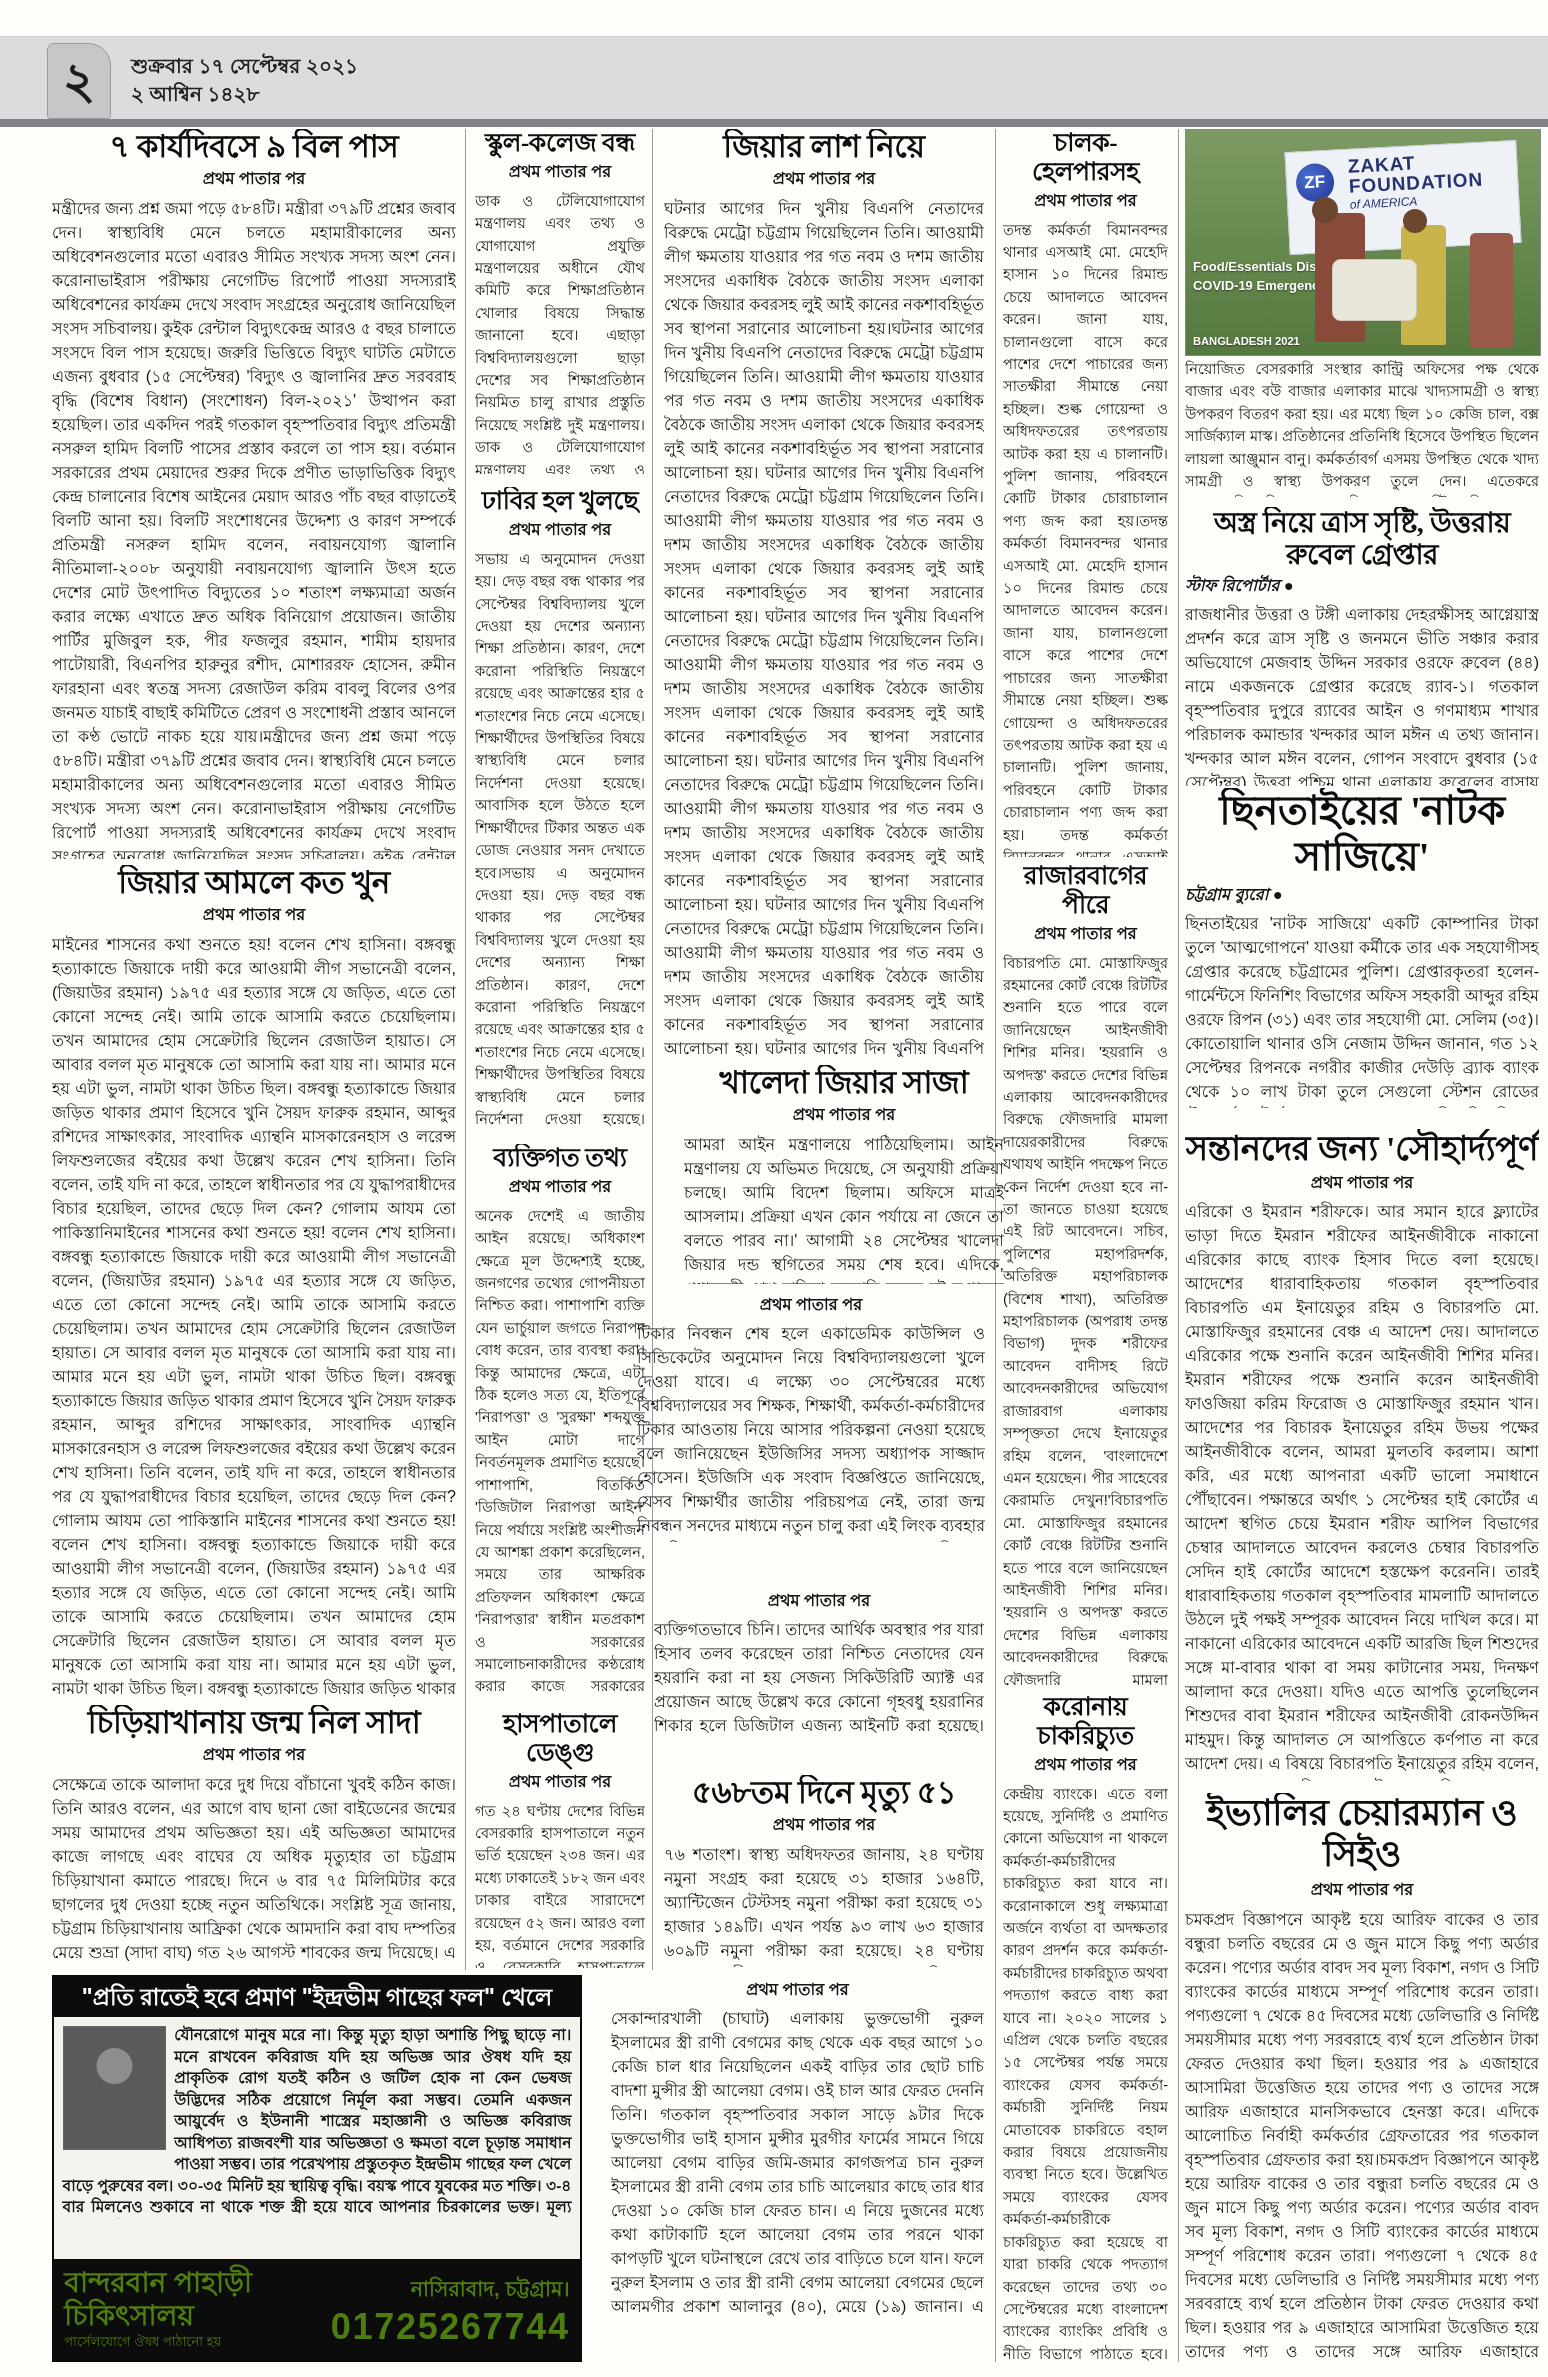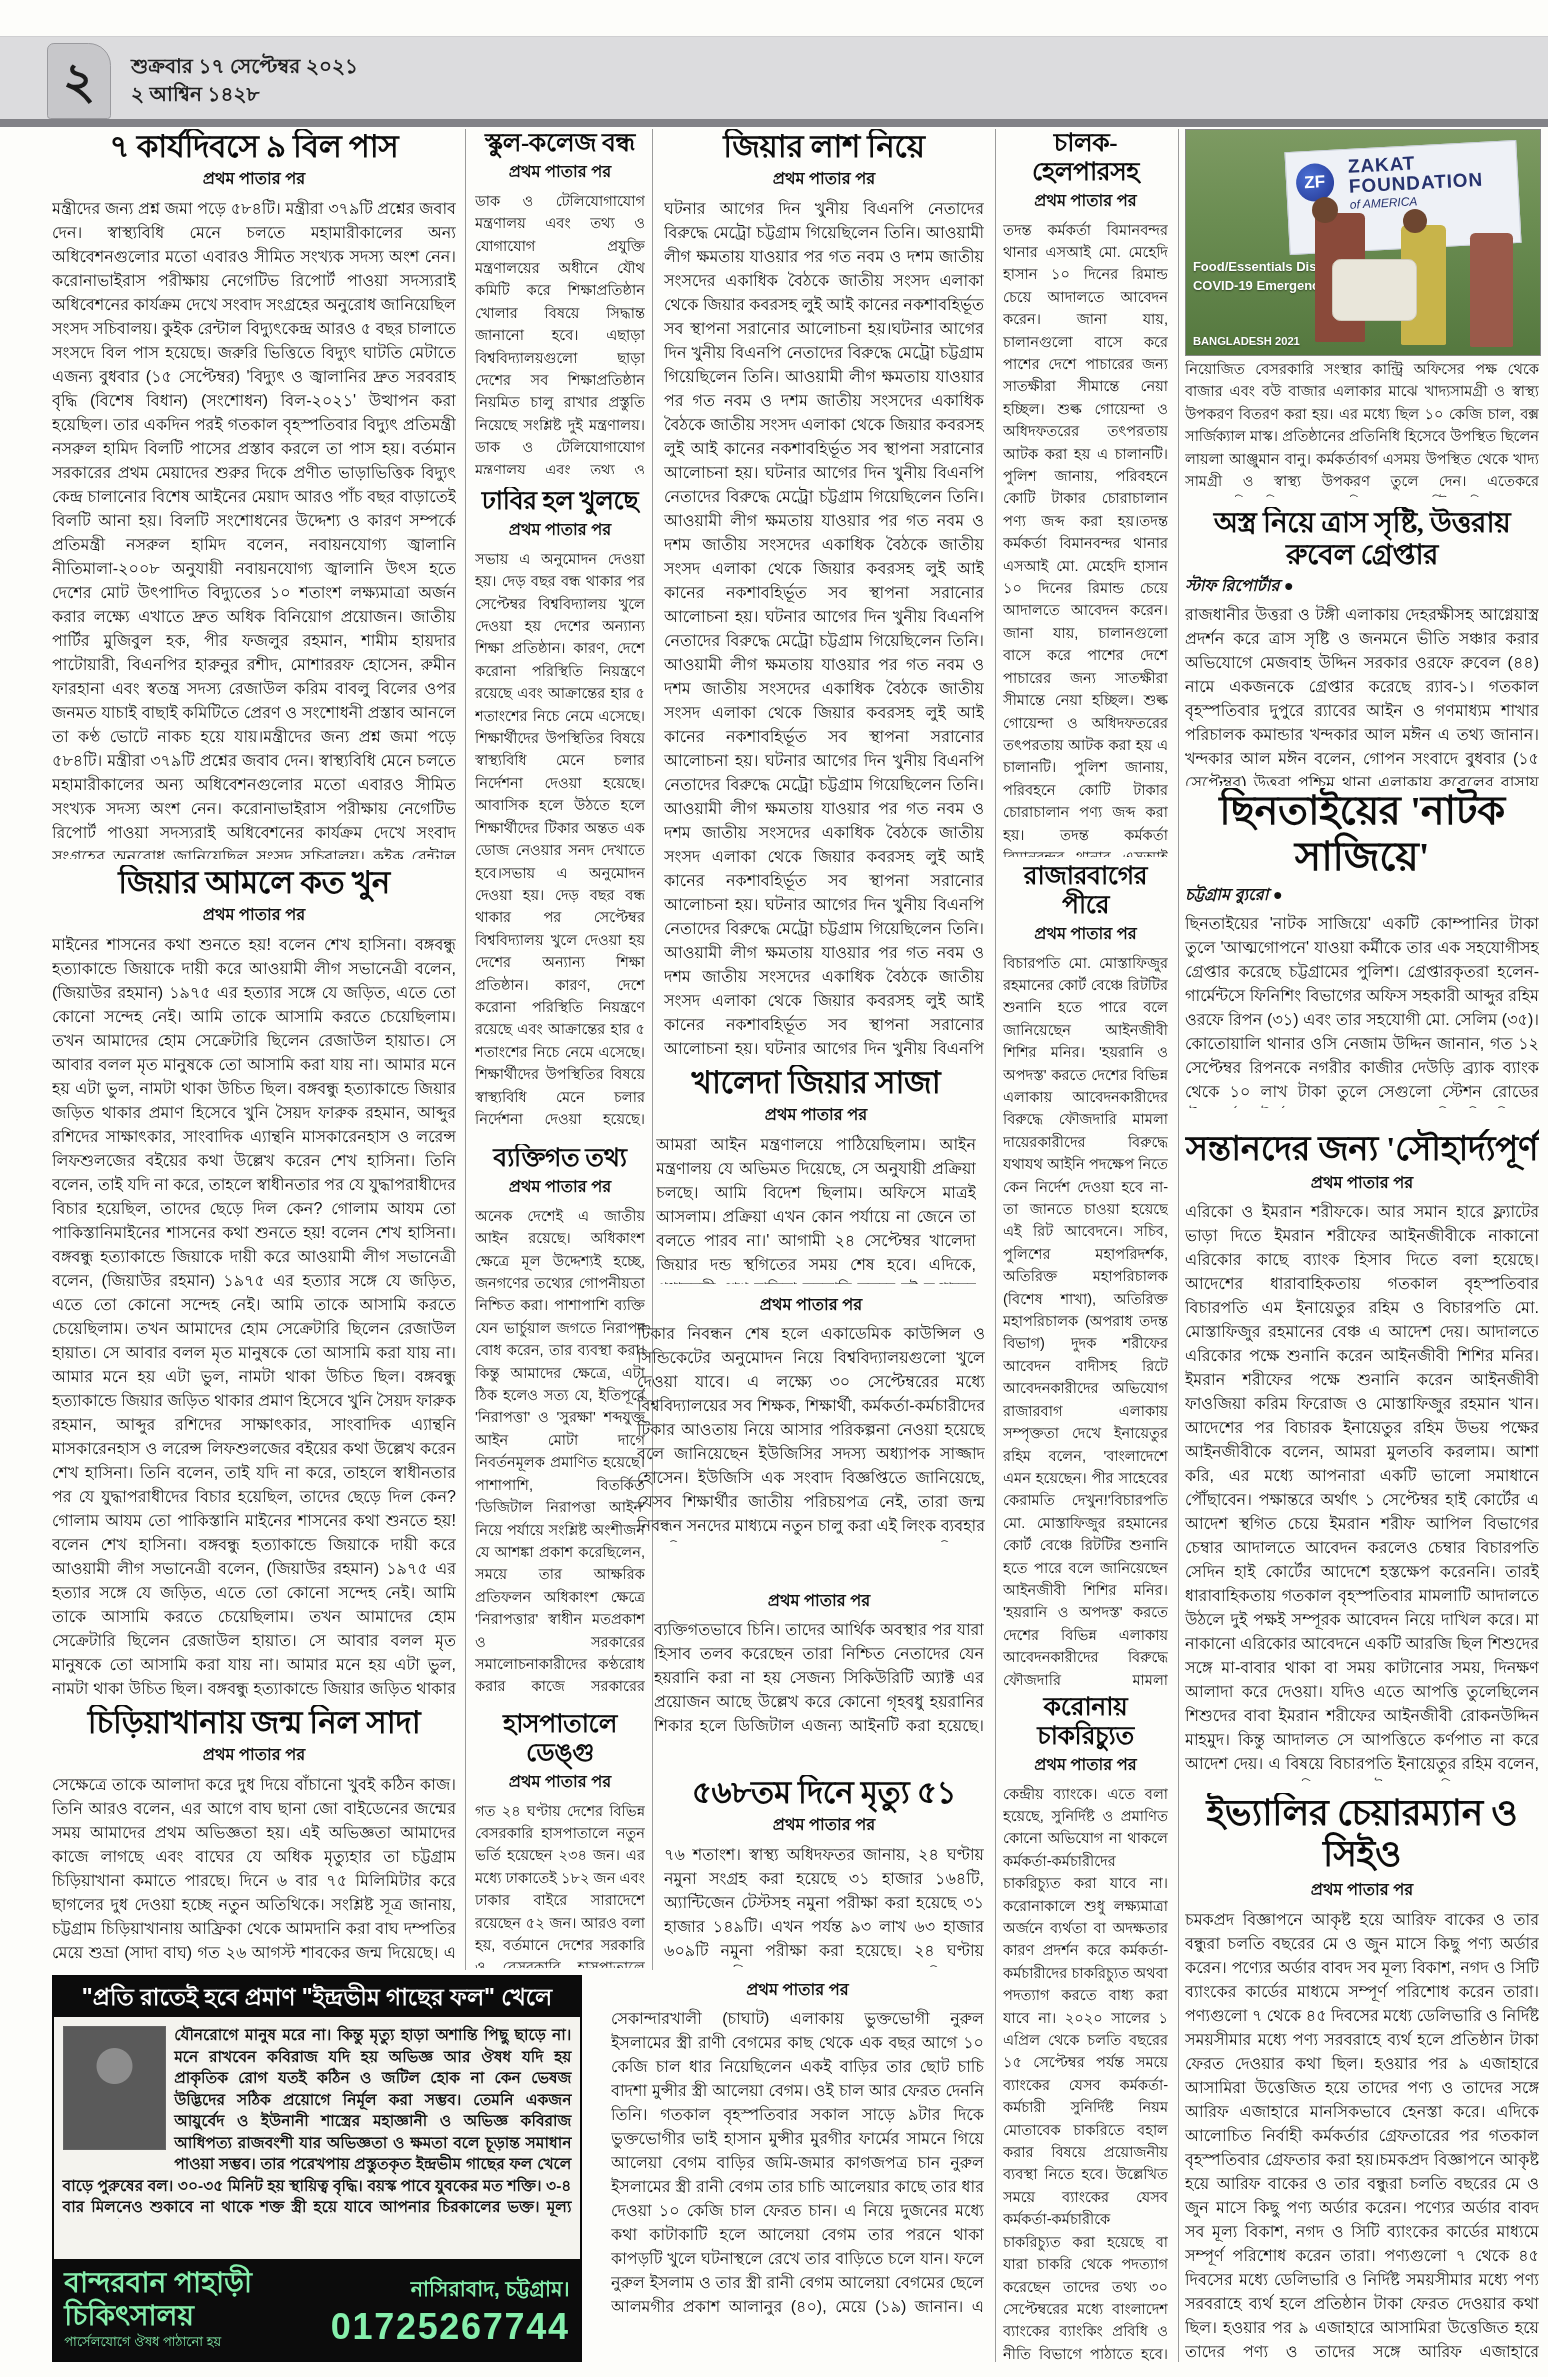--- a/index.html
+++ b/index.html
@@ -44,21 +44,21 @@
   
   .ad{position:absolute;left:52px;top:1975px;width:530px;height:387px;background:#f4f3ee;
       border:2.6px solid #0a0a0a;box-sizing:border-box;}
   .adbar{background:#0c0c0c;color:#fff;text-align:center;font-weight:bold;}
   .adbar.top{font-size:23px;line-height:30px;padding:5.2px 3.4px;}
   .adbody{position:relative;padding:6.9px 8.6px;font-weight:bold;font-size:15.5px;line-height:21.5px;
           text-align:justify;height:188px;overflow:hidden;}
   .adphoto{float:left;width:101px;height:122px;margin:1.7px 8.6px 3.4px 0;
            background:radial-gradient(circle at 50% 32%,#8d8d8d 0 18%,#5a5a5a 19% 100%);
            border:0.9px solid #666;}
-  .adfoot{position:absolute;left:0;bottom:0;width:100%;background:#0c0c0c;color:#86efac;
+  .adfoot{position:absolute;left:0;bottom:0;width:100%;background:#0c0c0c;color:#4d7c0f;
           display:flex;justify-content:space-between;align-items:center;padding:6.9px 10.3px;box-sizing:border-box;}
   .adclinic .n{font-size:28px;font-weight:bold;line-height:33px;}
   .adclinic .s{font-size:13px;}
   .adcontact{text-align:right;}
   .adcontact .l{font-size:20.6px;font-weight:bold;}
   .adcontact .p{font-size:36px;font-weight:bold;letter-spacing:1.7px;line-height:38px;}
 </style>
 </head>
 <body>
 
@@ -118,21 +118,21 @@
     <div class="by">প্রথম পাতার পর</div>
     <div class="bd s17" style="height:188px">গত ২৪ ঘণ্টায় দেশের বিভিন্ন বেসরকারি হাসপাতালে নতুন ভর্তি হয়েছেন ২৩৪ জন। এর মধ্যে ঢাকাতেই ১৮২ জন এবং ঢাকার বাইরে সারাদেশে রয়েছেন ৫২ জন। আরও বলা হয়, বর্তমানে দেশের সরকারি ও বেসরকারি হাসপাতালে সর্বমোট এক হাজার ২৪৭ ডেঙ্গুরোগী ভর্তি আছেন। এর মধ্যে ঢাকার ৪১টি সরকারি ও বেসরকারি হাসপাতালে এক হাজার ৪৭ জন এবং অন্যান্য বিভাগে বর্তমানে সর্বমোট ২০০ জন রোগী ভর্তি রয়েছেন। এবছর ১ জানুয়ারি থেকে ১৬ সেপ্টেম্বর পর্যন্ত বিভিন্ন হাসপাতালে ভর্তি রোগীর সংখ্যা সর্বমোট ১৫ হাজার ছাড়িয়েছে। এ সময়ে তাদের মধ্যে চিকিৎসা নিয়ে সুস্থ হয়ে ফিরেছেন হাজার ৭৬১ জন। এ রোগে আক্রান্ত হয়ে মৃত্যু হয়েছে।</div>
   </article>
 
   <article class="story" style="left:664px;top:129px;width:320px;height:931px">
     <div class="hd" style="font-size:31px">জিয়ার লাশ নিয়ে</div>
     <div class="by">প্রথম পাতার পর</div>
     <div class="bd s18" style="height:860px">ঘটনার আগের দিন খুনীয় বিএনপি নেতাদের বিরুদ্ধে মেট্রো চট্টগ্রাম গিয়েছিলেন তিনি। আওয়ামী লীগ ক্ষমতায় যাওয়ার পর গত নবম ও দশম জাতীয় সংসদের একাধিক বৈঠকে জাতীয় সংসদ এলাকা থেকে জিয়ার কবরসহ লুই আই কানের নকশাবহির্ভূত সব স্থাপনা সরানোর আলোচনা হয়।ঘটনার আগের দিন খুনীয় বিএনপি নেতাদের বিরুদ্ধে মেট্রো চট্টগ্রাম গিয়েছিলেন তিনি। আওয়ামী লীগ ক্ষমতায় যাওয়ার পর গত নবম ও দশম জাতীয় সংসদের একাধিক বৈঠকে জাতীয় সংসদ এলাকা থেকে জিয়ার কবরসহ লুই আই কানের নকশাবহির্ভূত সব স্থাপনা সরানোর আলোচনা হয়। ঘটনার আগের দিন খুনীয় বিএনপি নেতাদের বিরুদ্ধে মেট্রো চট্টগ্রাম গিয়েছিলেন তিনি। আওয়ামী লীগ ক্ষমতায় যাওয়ার পর গত নবম ও দশম জাতীয় সংসদের একাধিক বৈঠকে জাতীয় সংসদ এলাকা থেকে জিয়ার কবরসহ লুই আই কানের নকশাবহির্ভূত সব স্থাপনা সরানোর আলোচনা হয়। ঘটনার আগের দিন খুনীয় বিএনপি নেতাদের বিরুদ্ধে মেট্রো চট্টগ্রাম গিয়েছিলেন তিনি। আওয়ামী লীগ ক্ষমতায় যাওয়ার পর গত নবম ও দশম জাতীয় সংসদের একাধিক বৈঠকে জাতীয় সংসদ এলাকা থেকে জিয়ার কবরসহ লুই আই কানের নকশাবহির্ভূত সব স্থাপনা সরানোর আলোচনা হয়। ঘটনার আগের দিন খুনীয় বিএনপি নেতাদের বিরুদ্ধে মেট্রো চট্টগ্রাম গিয়েছিলেন তিনি। আওয়ামী লীগ ক্ষমতায় যাওয়ার পর গত নবম ও দশম জাতীয় সংসদের একাধিক বৈঠকে জাতীয় সংসদ এলাকা থেকে জিয়ার কবরসহ লুই আই কানের নকশাবহির্ভূত সব স্থাপনা সরানোর আলোচনা হয়। ঘটনার আগের দিন খুনীয় বিএনপি নেতাদের বিরুদ্ধে মেট্রো চট্টগ্রাম গিয়েছিলেন তিনি। আওয়ামী লীগ ক্ষমতায় যাওয়ার পর গত নবম ও দশম জাতীয় সংসদের একাধিক বৈঠকে জাতীয় সংসদ এলাকা থেকে জিয়ার কবরসহ লুই আই কানের নকশাবহির্ভূত সব স্থাপনা সরানোর আলোচনা হয়। ঘটনার আগের দিন খুনীয় বিএনপি নেতাদের বিরুদ্ধে মেট্রো চট্টগ্রাম গিয়েছিলেন তিনি। আওয়ামী লীগ ক্ষমতায় যাওয়ার পর গত নবম ও দশম জাতীয় সংসদের একাধিক বৈঠকে জাতীয় সংসদ এলাকা থেকে জিয়ার কবরসহ লুই আই কানের নকশাবহির্ভূত সব স্থাপনা সরানোর আলোচনা হয়। </div>
   </article>
 
-  <article class="story" style="left:656px;top:1065px;width:320px;height:222px">
+  <article class="story" style="left:684px;top:1065px;width:320px;height:222px">
     <div class="hd" style="font-size:31px">খালেদা জিয়ার সাজা</div>
     <div class="by">প্রথম পাতার পর</div>
     <div class="bd s18" style="height:151px">আমরা আইন মন্ত্রণালয়ে পাঠিয়েছিলাম। আইন মন্ত্রণালয় যে অভিমত দিয়েছে, সে অনুযায়ী প্রক্রিয়া চলছে। আমি বিদেশ ছিলাম। অফিসে মাত্রই আসলাম। প্রক্রিয়া এখন কোন পর্যায়ে না জেনে তা বলতে পারব না।' আগামী ২৪ সেপ্টেম্বর খালেদা জিয়ার দন্ড স্থগিতের সময় শেষ হবে। এদিকে, প্রধানমন্ত্রী শেখ হাসিনা সরকারি সফরে দুই সপ্তাহের জন্য শুক্রবার বিদেশে যাবেন, এ বিষয়ে জানতে চাইলে স্বরাষ্ট্রমন্ত্রী বলেন, 'অপেক্ষা করুন। এটা প্রধানমন্ত্রীর দপ্তরে যাবে, বিষয়টি প্রক্রিয়াধীন আছে।' উল্লেখ্য, ২০১৮ সালের ৮ ফেব্রুয়ারি জিয়া অরফানেজ ট্রাস্ট দুর্নীতির মামলায় পাঁচ বছরের কারাদন্ড দেওয়া হয় খালেদা জিয়াকে। ওই দিনই তাকে কারাগারে পাঠানো হয়। পরে জিয়া চ্যারিটেবল ট্রাস্ট দুর্নীতি মামলায়ও তাকে কারাদন্ডাদেশে দেন আদালত।</div>
   </article>
 
   <article class="story" style="left:637px;top:1290px;width:348px;height:292px">
     <div class="by">প্রথম পাতার পর</div>
     <div class="bd s18" style="height:220px">টিকার নিবন্ধন শেষ হলে একাডেমিক কাউন্সিল ও সিন্ডিকেটের অনুমোদন নিয়ে বিশ্ববিদ্যালয়গুলো খুলে দেওয়া যাবে। এ লক্ষ্যে ৩০ সেপ্টেম্বরের মধ্যে বিশ্ববিদ্যালয়ের সব শিক্ষক, শিক্ষার্থী, কর্মকর্তা-কর্মচারীদের টিকার আওতায় নিয়ে আসার পরিকল্পনা নেওয়া হয়েছে বলে জানিয়েছেন ইউজিসির সদস্য অধ্যাপক সাজ্জাদ হোসেন। ইউজিসি এক সংবাদ বিজ্ঞপ্তিতে জানিয়েছে, যেসব শিক্ষার্থীর জাতীয় পরিচয়পত্র নেই, তারা জন্ম নিবন্ধন সনদের মাধ্যমে নতুন চালু করা এই লিংক ব্যবহার করে নিবন্ধন করতে পারবে। সেজন্য যাদের জন্ম নিবন্ধন সনদ নেই, তাদের দ্রুত জন্ম নিবন্ধন সনদ সংগ্রহ করতে বলেছে ইউজিসি। এক্ষেত্রে সংশ্লিষ্ট কর্তৃপক্ষকে অগ্রাধিকার ভিত্তিতে শিক্ষার্থীদের জন্মনিবন্ধন সনদ প্রদান করতে অনুরোধ জানিয়েছে ইউজিসি। এছাড়া যেসব শিক্ষার্থীর জাতীয় পরিচয়পত্র আছে তারাও এই লিংক ব্যবহার করে সুরক্ষা এ্যাপের সাথে সংযুক্ত হয়ে নিবন্ধন করতে পারবে। শিক্ষার্থীদের ২৭ সেপ্টেম্বরের মধ্যে নিবন্ধন সম্পন্ন করতে হবে। এদিকে জাতীয় বিশ্ববিদ্যালয়ের অধিভুক্ত শিক্ষা প্রতিষ্ঠানের সব শিক্ষক, শিক্ষার্থী, কর্মকর্তা ও কর্মচারীদের জন্য করোনাভাইরাসের টিকা গ্রহণ বাধ্যতামূলক করেছে কর্তৃপক্ষ। আগামী ২৭ সেপ্টেম্বরের মধ্যে সুরক্ষা অ্যাপে নিবন্ধন সম্পন্ন করে টিকা নিতে নির্দেশ দিয়েছে প্রতিষ্ঠানটি। গতকাল বৃহস্পতিবার এ সংক্রান্ত 'জরুরি নির্দেশনা' অধিভুক্ত সব শিক্ষা প্রতিষ্ঠানে পাঠিয়েছে জাতীয় বিশ্ববিদ্যালয়। নির্দেশনায় বলা হয়, ১৮ বছর ও তার বেশী বয়সী যেসব শিক্ষার্থীর জাতীয় পরিচয়পত্র নেই, তাদের ২১ সেপ্টেম্বরের মধ্যে জন্ম নিবন্ধন সনদ সংগ্রহ করে এর নিবন্ধিত নম্বর সংশ্লিষ্ট লিংকে প্রবেশ করে দিতে হবে। এসব শিক্ষার্থী যাতে স্থানীয় পর্যায়ে কোভিড-১৯ এর টিকা নিতে পারে সেজন্য জাতীয় বিশ্ববিদ্যালয় পদক্ষেপ নেবে। যারা করোনাভাইরাসের প্রথম ও দ্বিতীয় ডোজ টিকা নিয়েছেন, তাদের তথ্য দ্রুত জাতীয় বিশ্ববিদ্যালয়ে পাঠাতে বলা হয়েছে নির্দেশনায়।</div>
   </article>
 

